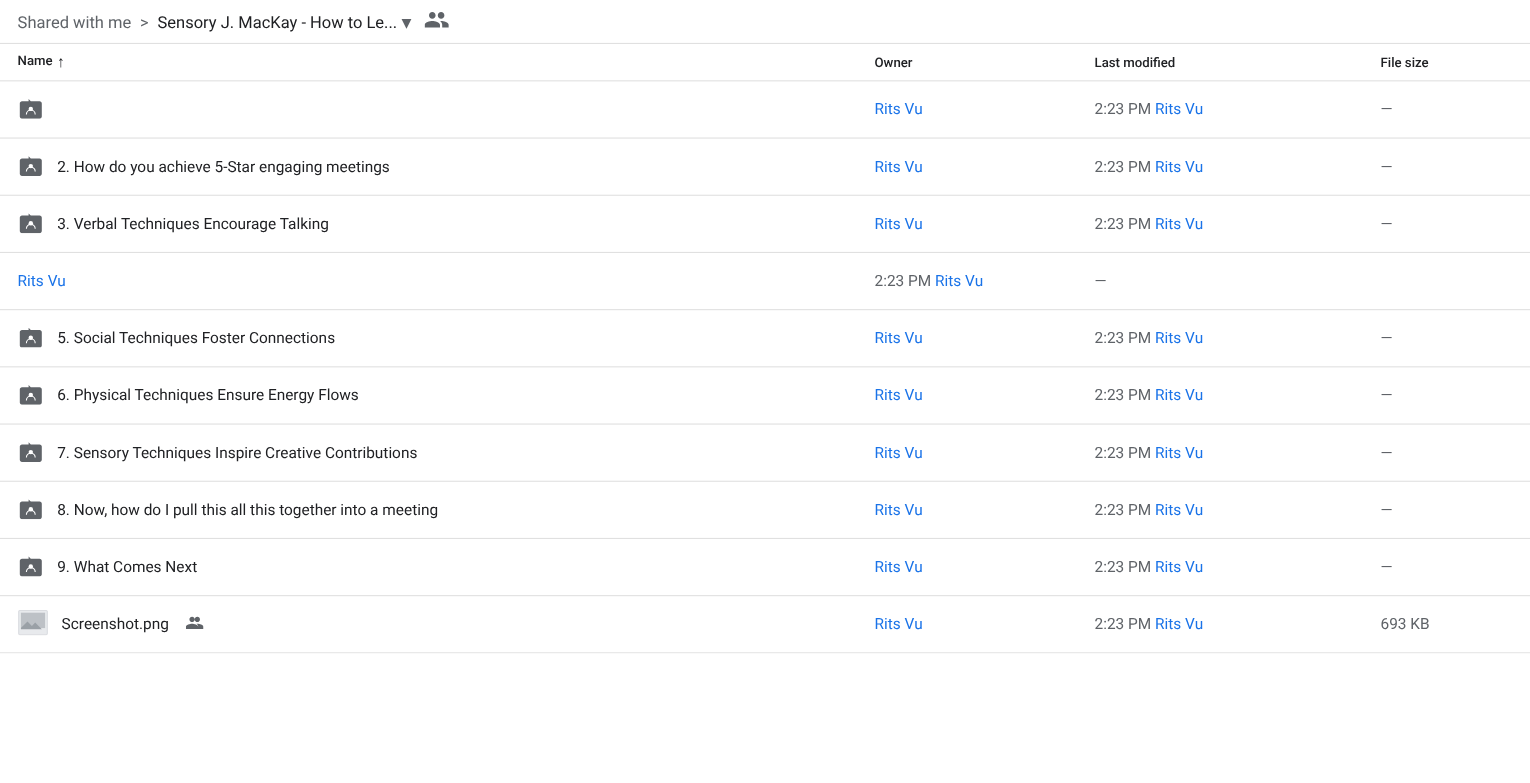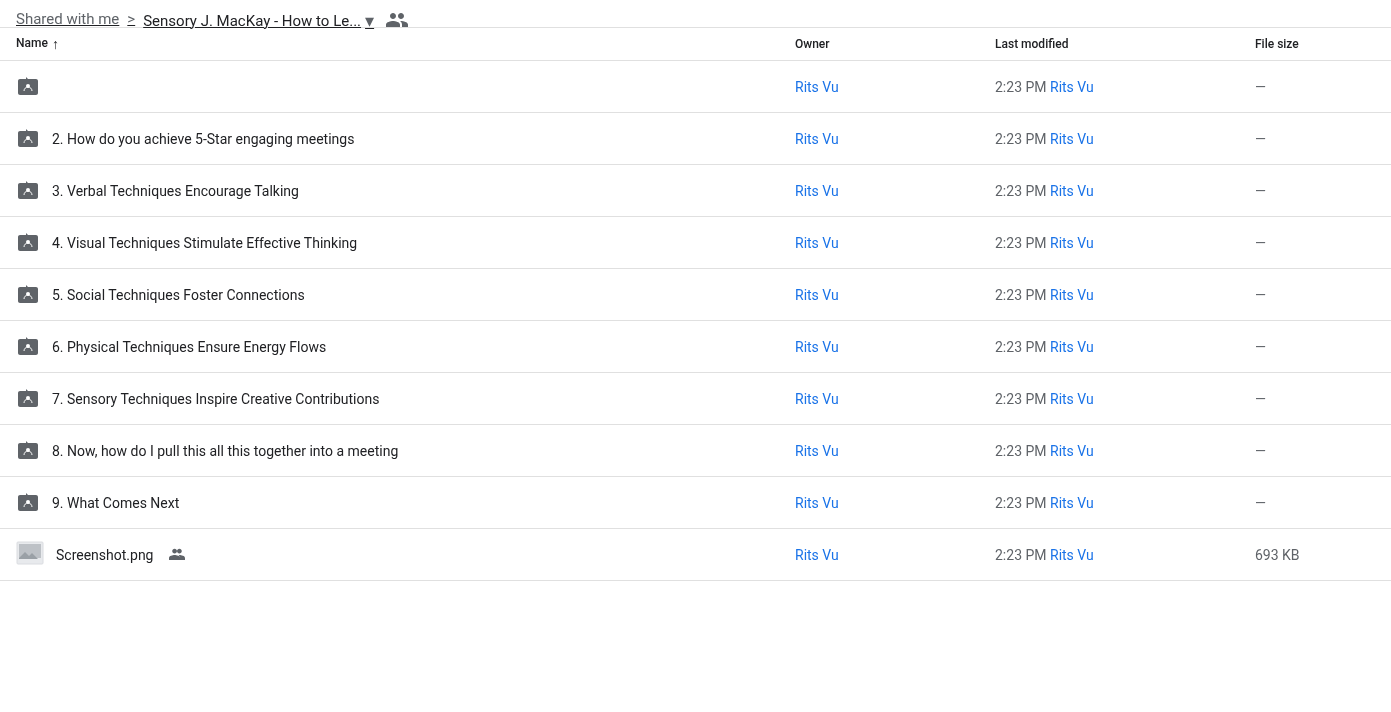--- a/index.html
+++ b/index.html
@@ -6,26 +6,25 @@
     body {
       font-family: 'Roboto', Arial, sans-serif;
       font-size: 14px;
       background: #fff;
       color: #202124;
     }
 
     
     .breadcrumb-bar {
       display: flex;
-      align-items: flex-start;
+      align-items: center;
       padding: 10px 16px;
-      height: 28px;
+      height: 40px;
       border-bottom: 1px solid #e0e0e0;
       gap: 8px;
-      text-decoration: underline;
     }
     .breadcrumb-link {
       color: #5f6368;
       font-size: 15px;
       cursor: pointer;
       text-decoration: none;
     }
     .breadcrumb-sep {
       color: #5f6368;
       font-size: 15px;
@@ -181,28 +180,20 @@
       <circle cx="12" cy="11" r="2" fill="white"></circle>
       <path d="M8 16c0-2.21 1.79-4 4-4s4 1.79 4 4" stroke="white" stroke-width="1" fill="none"></path>
     </svg></span>
         <span class="file-name-text">3. Verbal Techniques Encourage Talking</span>
       </div>
       <div class="file-owner">Rits Vu</div>
       <div class="file-modified"><span>2:23 PM </span><span class="owner-name">Rits Vu</span></div>
       <div class="file-size">—</div>
     </div>
     <div class="file-row">
-      <div class="file-name-cell">
-        <span><svg width="24" height="20" viewBox="0 0 24 20" fill="none" xmlns="http://www.w3.org/2000/svg">
-      <path d="M10 4H4c-1.1 0-2 .9-2 2v12c0 1.1.9 2 2 2h16c1.1 0 2-.9 2-2V6c0-1.1-.9-2-2-2h-8l-2-2z" fill="#5f6368"></path>
-      <circle cx="12" cy="11" r="2" fill="white"></circle>
-      <path d="M8 16c0-2.21 1.79-4 4-4s4 1.79 4 4" stroke="white" stroke-width="1" fill="none"></path>
-    </svg></span>
-        <span class="file-name-text">4. Visual Techniques Stimulate Effective Thinking</span>
-      </div>
       <div class="file-owner">Rits Vu</div>
       <div class="file-modified"><span>2:23 PM </span><span class="owner-name">Rits Vu</span></div>
       <div class="file-size">—</div>
     </div>
     <div class="file-row">
       <div class="file-name-cell">
         <span><svg width="24" height="20" viewBox="0 0 24 20" fill="none" xmlns="http://www.w3.org/2000/svg">
       <path d="M10 4H4c-1.1 0-2 .9-2 2v12c0 1.1.9 2 2 2h16c1.1 0 2-.9 2-2V6c0-1.1-.9-2-2-2h-8l-2-2z" fill="#5f6368"></path>
       <circle cx="12" cy="11" r="2" fill="white"></circle>
       <path d="M8 16c0-2.21 1.79-4 4-4s4 1.79 4 4" stroke="white" stroke-width="1" fill="none"></path>

